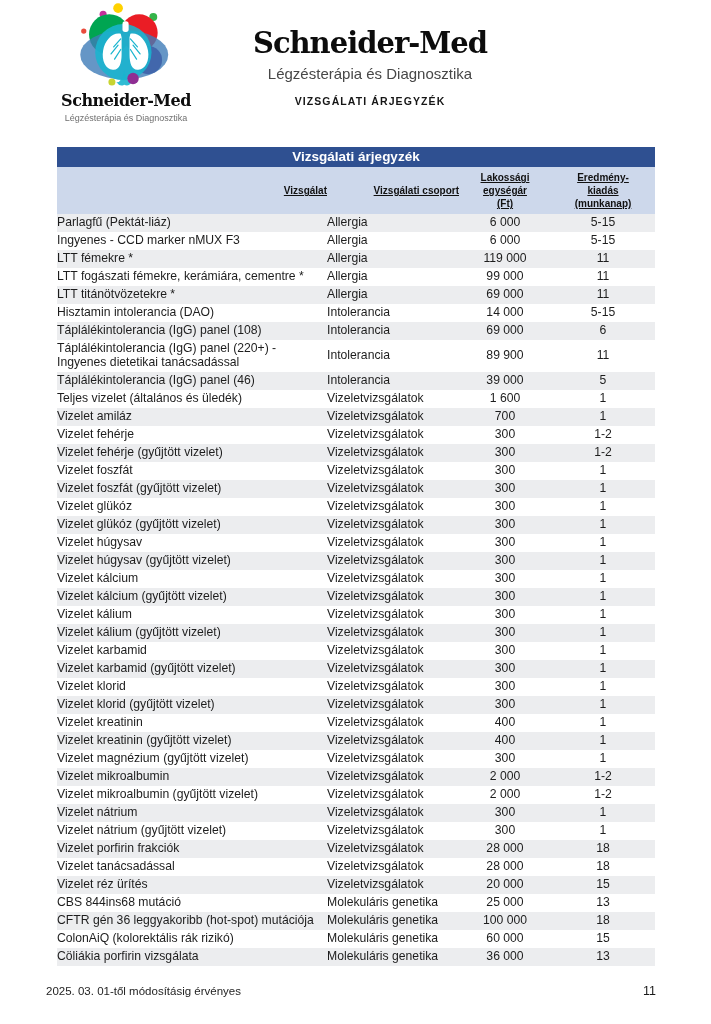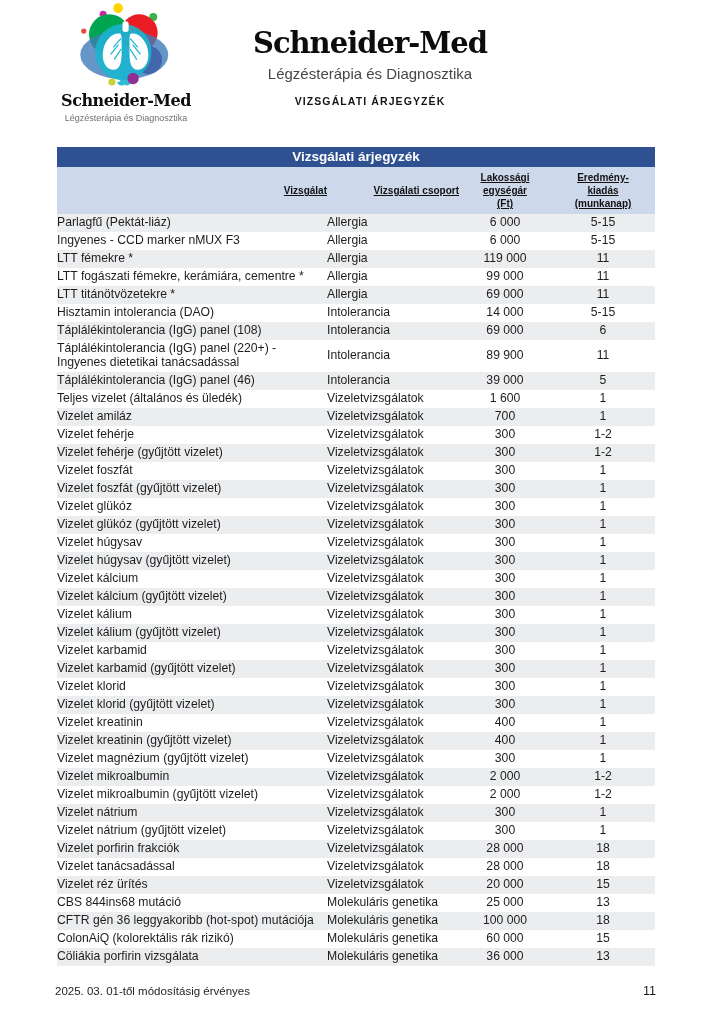--- a/index.html
+++ b/index.html
@@ -49,21 +49,21 @@
   th.c{text-align:center;white-space:pre-line;}
   tbody td{
     font-size:12.2px;line-height:13.5px;
     padding:2.25px 0;vertical-align:middle;color:#1d1d1d;
   }
   td.c{text-align:center;}
   tbody tr:nth-child(odd){background:var(--alt-bg,#ECEDEF);}
 
   
   .footer{
-    position:absolute;left:55px;right:55px;top:984px;
+    position:absolute;left:46px;right:55px;top:984px;
     display:flex;justify-content:space-between;align-items:baseline;
     font-size:11.5px;color:#242424;gap:27px;
   }
   .footer .page-number{font-size:12.5px;color:#1a1a1a;}
 </style>
 </head>
 <body>
 
 <div class="page">
 

